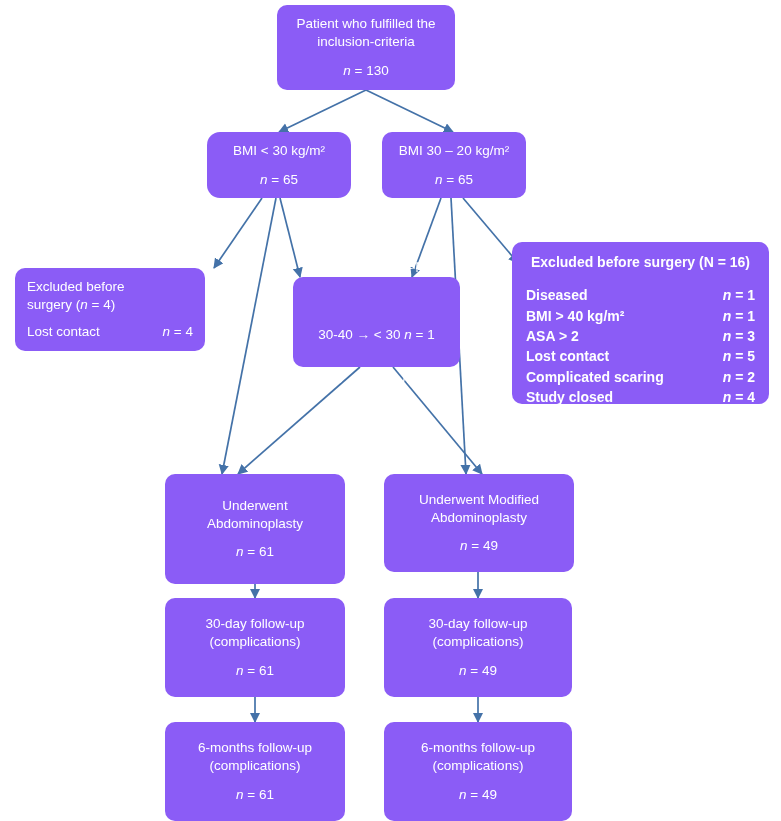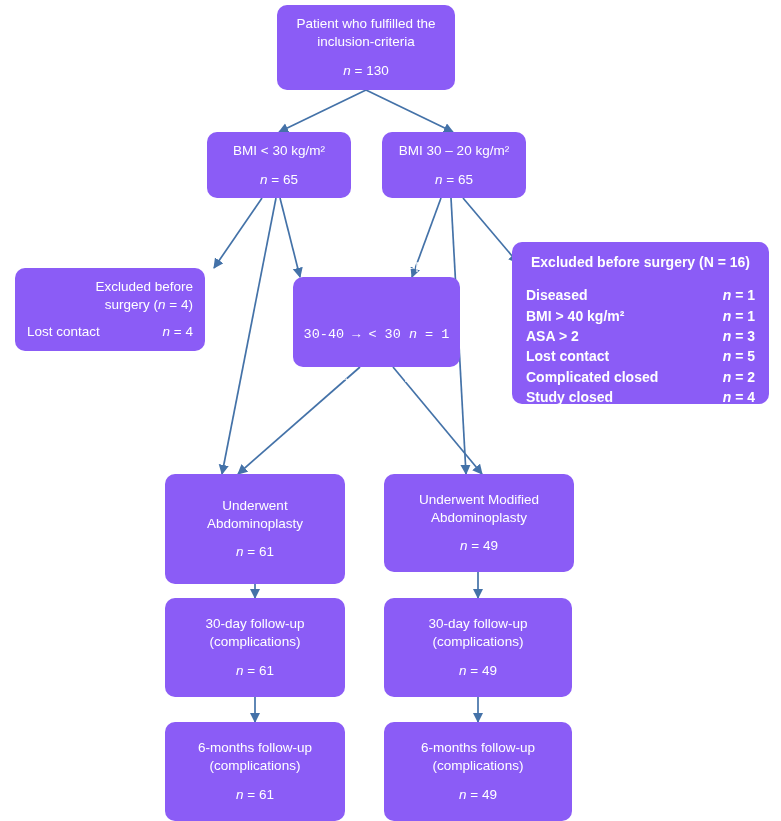--- a/index.html
+++ b/index.html
@@ -72,34 +72,33 @@
   }
   .listrow .lbl { white-space: nowrap; }
   .listrow .val { white-space: nowrap; }
   
   .node.smallexcl {
     align-items: stretch;
     text-align: center;
     padding: 10px 12px;
     justify-content: center;
   }
-  .smallexcl .center { text-align: right; display:block; }
+  .smallexcl .center { text-align: left; display:block; }
   .smallexcl .row {
     display: flex;
     justify-content: space-between;
     align-items: baseline;
   }
   
   .node.changed {
     padding: 8px 10px;
   }
   .changed .row2 {
     display: block;
     white-space: nowrap;
-    font-family: Liberation Mono, monospace;
   }
 </style>
 </head>
 <body>
 
 <div id="canvas">
 
   <svg class="connectors" viewBox="0 0 781 821">
     <defs>
       <marker id="arrow" markerWidth="7" markerHeight="7" refX="5.4" refY="3" orient="auto" markerUnits="strokeWidth">
@@ -136,21 +135,21 @@
     </g>
   </svg>
 
   <div class="node" style="left:277px; top:5px; width:178px; height:85px;">
     <span class="line">Patient who fulfilled the</span>
     <span class="line">inclusion-criteria</span>
     <span class="gap"></span>
     <span class="line"><i class="ital">n</i> <span>= 130</span></span>
   </div>
 
-  <div class="node" style="left:207px; top:132px; width:144px; height:66px;">
+  <div class="node" style="left:207px; top:132px; width:144px; height:66px;border-radius:13px;">
     <span class="line">BMI &lt; 30 kg/m²</span>
     <span class="gap"></span>
     <span class="line"><i class="ital">n</i> <span>= 65</span></span>
   </div>
 
   <div class="node" style="left:382px; top:132px; width:144px; height:66px;">
     <span class="line">BMI 30 – 20 kg/m²</span>
     <span class="gap"></span>
     <span class="line"><i class="ital">n</i> <span>= 65</span></span>
   </div>
@@ -184,21 +183,21 @@
     </div>
     <div class="listrow">
       <span class="lbl">ASA &gt; 2</span>
       <span class="val"><i class="ital">n</i> <span>= 3</span></span>
     </div>
     <div class="listrow">
       <span class="lbl">Lost contact</span>
       <span class="val"><i class="ital">n</i> <span>= 5</span></span>
     </div>
     <div class="listrow">
-      <span class="lbl">Complicated closed</span>
+      <span class="lbl">Complicated scaring</span>
       <span class="val"><i class="ital">n</i> <span>= 2</span></span>
     </div>
     <div class="listrow">
       <span class="lbl">Study closed</span>
       <span class="val"><i class="ital">n</i> <span>= 4</span></span>
     </div>
   </div>
 
   <div class="node" style="left:165px; top:474px; width:180px; height:110px;">
     <span class="line">Underwent</span>

